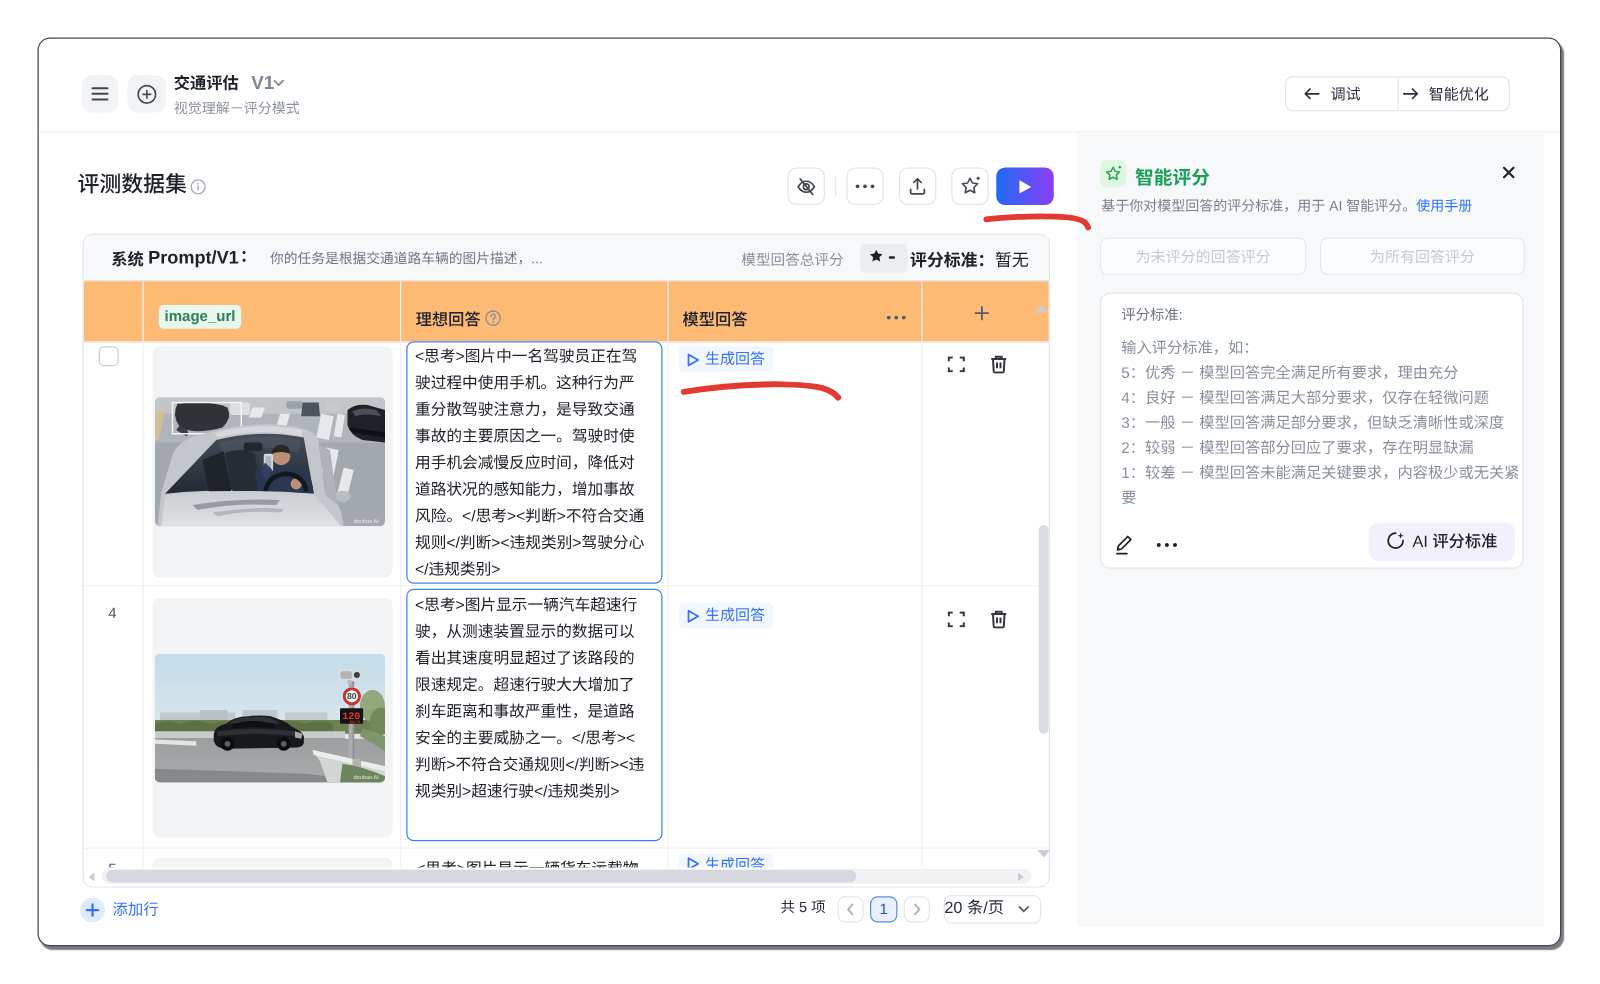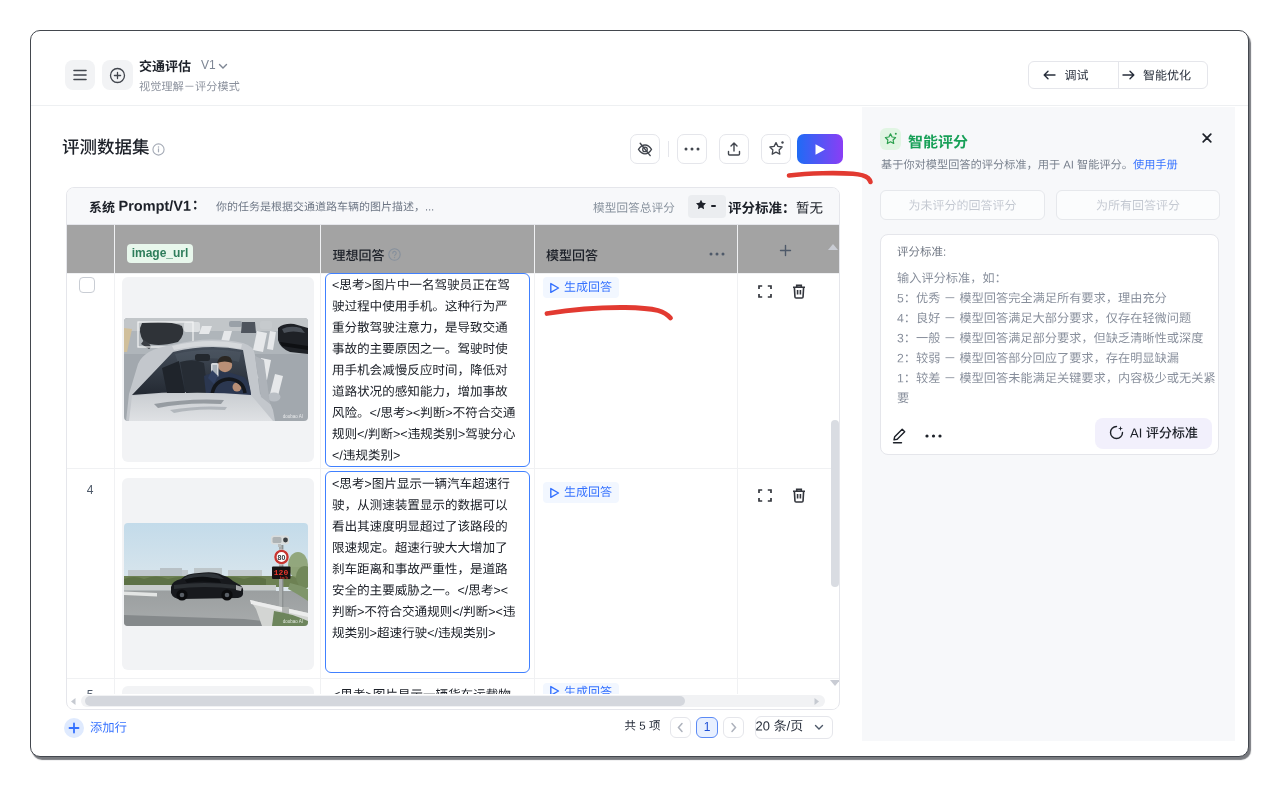--- a/index.html
+++ b/index.html
@@ -4,21 +4,21 @@
 <style>
 * { margin:0; padding:0; box-sizing:border-box; }
 html,body { width:1280px; height:787px; background:#fff; font-family:"Liberation Sans", sans-serif; }
 .abs { position:absolute; }
 body { position:relative; overflow:hidden; }
 .win { left:30px; top:30px; width:1219px; height:727px; border:1.5px solid #43474e; border-radius:10px; box-shadow:2px 3px 1px rgba(62,66,72,.7); background:#fff; }
 .panel { left:862px; top:106.5px; width:373px; height:634px; background:#f7f8fa; }
 .hdiv { left:31px; top:105px; width:1217px; height:1px; background:#eef0f2; }
 .icbtn { width:30px; height:30px; background:#f2f3f5; border-radius:8px; display:flex; align-items:center; justify-content:center; }
 .tbtn { width:30px; height:30px; background:#fff; border:1px solid #e5e6eb; border-radius:7px; display:flex; align-items:center; justify-content:center; }
-.v1 { left:201px; top:58px; font-size:12px; color:#7e8694; }
+.v1 { left:201px; top:58px; font-size:15px; color:#7e8694;font-weight:bold; }
 .topgroup { left:1028px; top:61px; width:180px; height:28px; border:1px solid #e5e6eb; border-radius:6px; display:flex; background:#fff; }
 .topgroup > div { flex:1; display:flex; align-items:center; justify-content:center; font-size:12px; color:#272e3b; }
 .topgroup > div:first-child { border-right:1px solid #e5e6eb; }
 
 .tableC { left:66px; top:187px; width:774px; height:523px; border:1px solid #e5e6eb; border-radius:8px; background:#fff; overflow:hidden; }
 .sysbar { position:absolute; left:0; top:0; width:100%; height:37px; background:#f7f8fa; border-bottom:1px solid #e5e6eb; font-size:11px; }
 .colline { position:absolute; top:37px; width:1px; background:#f0f1f3; height:481px; }
 .rowline { position:absolute; left:0; width:772px; height:1px; background:#f0f1f3; }
 .cellimg { position:absolute; left:55px; width:192px; background:#f2f3f5; border-radius:6px; overflow:hidden; }
 .bluebox { position:absolute; left:258px; width:205px; background:#fff; border:1.5px solid #4080ff; border-radius:6px; font-size:12.4px; line-height:21.3px; color:#1d2129; padding:6px 8px; }
@@ -105,21 +105,21 @@
 
 <div class="abs tableC">
   <div class="sysbar">
     <span style="position:absolute; left:621px; top:7px; width:38px; height:23px; background:#ebedf0; border-radius:4px;"></span>
     <svg style="position:absolute; left:628px; top:11px;" width="12" height="12" viewBox="0 0 12 12">
         <path d="M6 .7l1.55 3.1 3.45.5-2.5 2.43.6 3.43L6 8.55 2.9 10.16l.6-3.43L1 4.3l3.45-.5z" fill="#1d2129"></path>
       </svg>
     <span style="position:absolute; left:644px; top:16.5px; width:5px; height:2px; background:#1d2129; border-radius:1px;"></span>
     </div>
 
-  <div style="position:absolute; left:0; top:37px; width:772px; height:49px; background:#a3a3a3; border-bottom:1px solid #f0f1f3;">
+  <div style="position:absolute; left:0; top:37px; width:772px; height:49px; background:#fdba74; border-bottom:1px solid #f0f1f3;">
     <span style="position:absolute; left:60px; top:19px; width:66px; height:19px; background:#e8f7ec; border-radius:4px; color:#2e7d5b; font-weight:bold; font-size:12px; text-align:center; line-height:19px;">image_url</span>
     <svg style="position:absolute; left:321px; top:23px;" width="13" height="13" viewBox="0 0 13 13">
         <circle cx="6.5" cy="6.5" r="5.7" fill="none" stroke="#86909c" stroke-width="1.1"></circle>
         <path d="M4.8 5.2a1.7 1.7 0 113 1c-.7.6-1.1.9-1.1 1.6" fill="none" stroke="#86909c" stroke-width="1.1" stroke-linecap="round"></path>
         <circle cx="6.5" cy="9.6" r=".7" fill="#86909c"></circle>
       </svg>
     <svg style="position:absolute; left:642px; top:27px;" width="16" height="4" viewBox="0 0 16 4">
         <circle cx="2" cy="2" r="1.5" fill="#4e5969"></circle>
         <circle cx="8" cy="2" r="1.5" fill="#4e5969"></circle>
         <circle cx="14" cy="2" r="1.5" fill="#4e5969"></circle>

